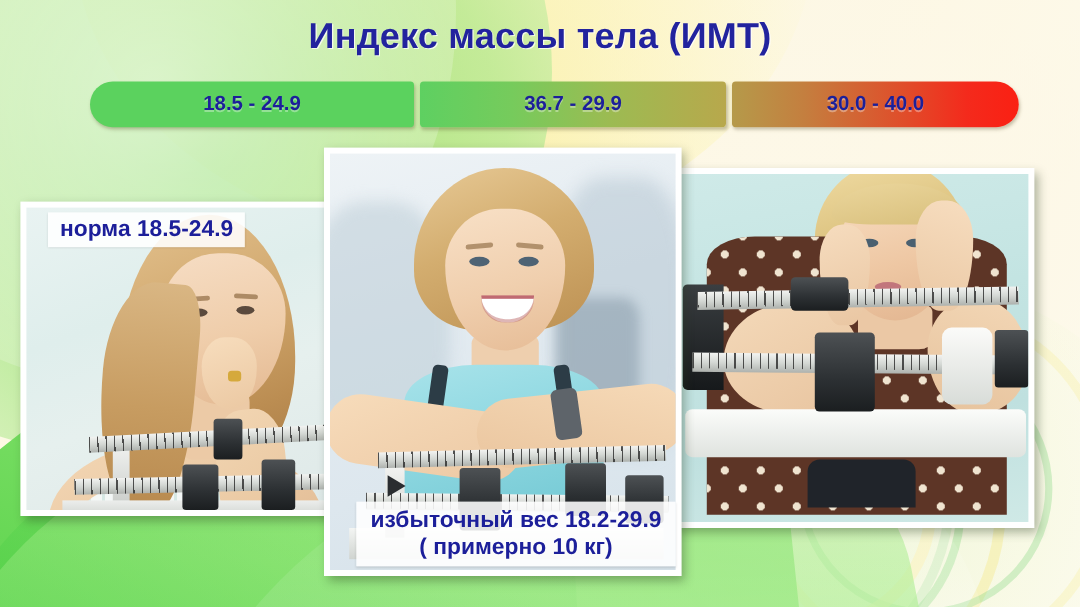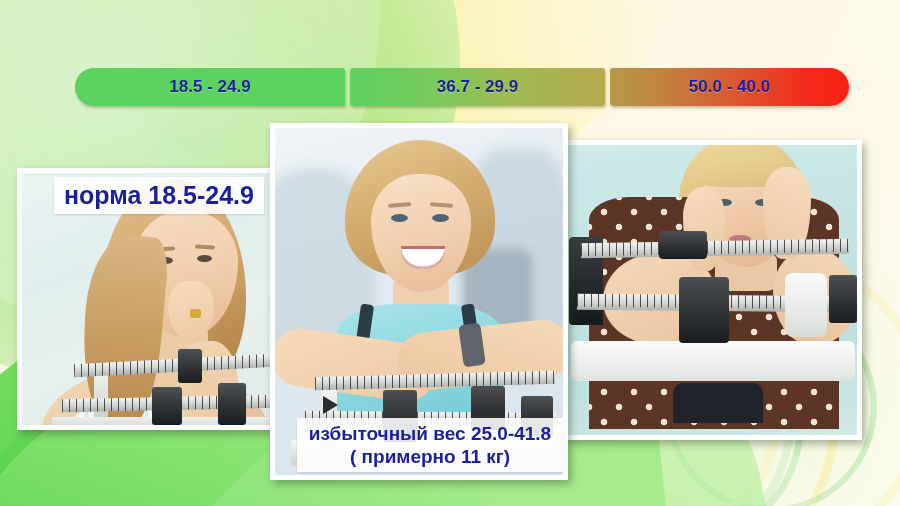--- a/index.html
+++ b/index.html
@@ -338,21 +338,21 @@
   
   .cap{
     position:absolute;
     background:rgba(255,255,255,0.88);
     color:#1c1f9a;font-weight:bold;
     text-align:center;line-height:1.22;
     padding:3px 10px;
     box-shadow:0 1px 2px rgba(0,0,0,0.12);
     z-index:6;
   }
-  .cap-left{left:54px;top:177px;font-size:25px;}
+  .cap-left{left:40px;top:177px;font-size:19px;}
   .cap-mid{left:297px;top:418px;font-size:19px;width:250px;padding:4px 8px;}
   .cap-right{left:607px;top:346px;font-size:19px;}
 </style>
 </head>
 <body>
 
 <div class="slide">
 
   <div class="bg-layer">
     <div class="bg-cream-right"></div>
@@ -370,25 +370,26 @@
       <div class="ring r3"></div>
     </div>
     <div class="rings-center-left"></div>
 
     <div class="bg-wave-a"></div>
     <div class="bg-wave-b"></div>
     <div class="bg-wave-d"></div>
     <div class="bg-wave-c"></div>
   </div>
 
+  <div class="title">Индекс массы тела (ИМТ)</div>
 
   <div class="legend">
     <div class="seg seg-1">18.5 - 24.9</div>
     <div class="seg seg-2">36.7 - 29.9</div>
-    <div class="seg seg-3">50.0 - 40.0</div>
+    <div class="seg seg-3">30.0 - 40.0</div>
   </div>
 
   <div class="card card-left">
     <div class="photo p1">
       <div class="p1-hair"></div>
       <div class="p1-shoulder"></div>
       <div class="p1-top"></div>
       <div class="p1-neck"></div>
       <div class="p1-face"></div>
       <div class="p1-brow-l"></div>
@@ -442,22 +443,22 @@
       <div class="scale-bar p2-beam2">
           <div class="p1-tick"></div>
         </div>
       <div class="p2-tri"></div>
       <div class="scale-dark p2-blk1"></div>
       <div class="scale-dark p2-blk2"></div>
       <div class="scale-dark p2-blk3"></div>
     </div>
   </div>
   <div class="cap cap-mid">
-    <div>избыточный вес 25.0-41.8</div>
-    <div>( примерно 11 кг)</div>
+    <div>избыточный вес 18.2-29.9</div>
+    <div>( примерно 10 кг)</div>
   </div>
 
   <div class="card card-right">
     <div class="photo p3">
       <div class="p3-hair"></div>
       <div class="p3-dress"></div>
       <div class="p3-dots"></div>
       <div class="p3-neck"></div>
       <div class="p3-face"></div>
       <div class="p3-bang"></div>

